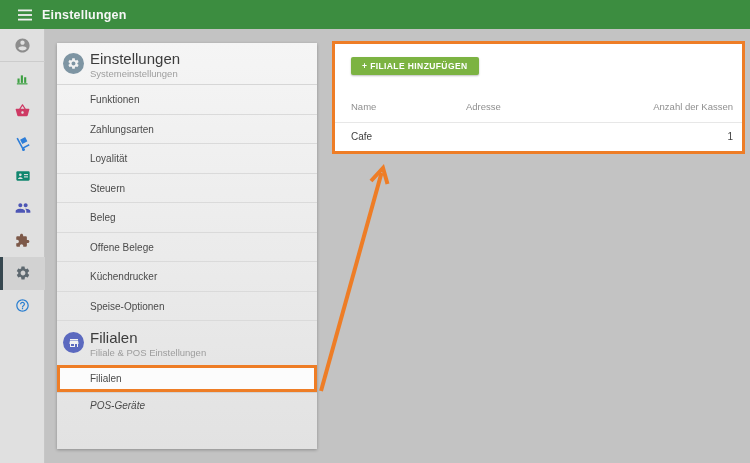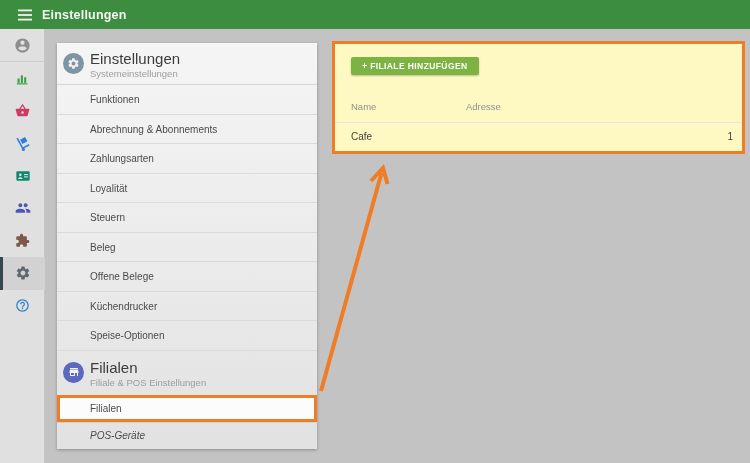--- a/index.html
+++ b/index.html
@@ -30,21 +30,21 @@
   .menu-item { height:29.5px; line-height:29.5px; padding-left:33px; font-size:10px; color:#4b4b4b; border-bottom:1px solid #dadada; cursor:pointer; }
   .card-sec-header.second { height:44px; border-bottom:none; }
   .card-sec-header.second .sec-circle { top:11px; }
   .card-sec-header.second .sec-title { top:8px; }
   .card-sec-header.second .sec-sub { top:26px; }
   .menu-item.sel { height:27px; line-height:27px; background:#fcfcfc; border-bottom:none; position:relative; }
   .menu-item.sel::after { content:""; position:absolute; inset:0; border:3px solid #ee7d26; pointer-events:none; }
   .menu-item.last { height:26px; line-height:26px; border-bottom:none; border-top:1px solid #d2d2d2;font-style:italic; }
 
   
-  .content-box { position:absolute; left:332px; top:41px; width:413px; height:113px; background:#fef9c3; border:3px solid #ee7d26; z-index:3; }
+  .content-box { position:absolute; left:332px; top:41px; width:413px; height:113px; background:#ffffff; border:3px solid #ee7d26; z-index:3; }
   .add-btn { position:absolute; left:16px; top:13px; height:18px; background:#7cb342; color:#ffffff; border:none; border-radius:2px; font-family:"Liberation Sans",sans-serif; font-size:8.5px; font-weight:bold; letter-spacing:.4px; padding:0 11px; box-shadow:0 1px 2px rgba(0,0,0,.25); cursor:pointer; }
   .thead { position:absolute; left:0; top:53px; width:100%; height:20px; line-height:20px; font-size:9.5px; color:#8f8f8f; }
   .trow { position:absolute; left:0; top:78px; width:100%; height:36px; line-height:28px; font-size:10px; color:#3e3e3e; border-top:1px solid #e7e7e7; cursor:pointer; }
   .col-name { position:absolute; left:16px; }
   .col-addr { position:absolute; left:131px; }
   .col-qty  { position:absolute; right:9px; text-align:right; }
 
   
   .arrow-svg { position:absolute; left:0; top:0; width:750px; height:463px; z-index:6; pointer-events:none; }
 </style>
@@ -125,21 +125,20 @@
   <div class="card-sec-header">
     <div class="sec-circle c-gear">
       <svg width="13" height="13" viewBox="0 0 24 24" fill="#f2f2f2">
         <path d="M19.14 12.94c.04-.3.06-.61.06-.94 0-.32-.02-.64-.07-.94l2.03-1.58c.18-.14.23-.41.12-.61l-1.92-3.32c-.12-.22-.37-.29-.59-.22l-2.39.96c-.5-.38-1.03-.7-1.62-.94l-.36-2.54c-.04-.24-.24-.41-.48-.41h-3.84c-.24 0-.43.17-.47.41l-.36 2.54c-.59.24-1.13.57-1.62.94l-2.39-.96c-.22-.08-.47 0-.59.22L2.74 8.87c-.12.21-.08.47.12.61l2.03 1.58c-.05.3-.09.63-.09.94s.02.64.07.94l-2.03 1.58c-.18.14-.23.41-.12.61l1.92 3.32c.12.22.37.29.59.22l2.39-.96c.5.38 1.03.7 1.62.94l.36 2.54c.05.24.24.41.48.41h3.84c.24 0 .44-.17.47-.41l.36-2.54c.59-.24 1.13-.56 1.62-.94l2.39.96c.22.08.47 0 .59-.22l1.92-3.32c.12-.22.07-.47-.12-.61l-2.01-1.58zM12 15.6c-1.98 0-3.6-1.62-3.6-3.6s1.62-3.6 3.6-3.6 3.6 1.62 3.6 3.6-1.62 3.6-3.6 3.6z"></path>
       </svg>
     </div>
     <div class="sec-title">Einstellungen</div>
     <div class="sec-sub">Systemeinstellungen</div>
   </div>
   <div class="menu-item">Funktionen</div>
-  <div class="menu-item">Abrechnung &amp; Abonnements</div>
   <div class="menu-item">Zahlungsarten</div>
   <div class="menu-item">Loyalität</div>
   <div class="menu-item">Steuern</div>
   <div class="menu-item">Beleg</div>
   <div class="menu-item">Offene Belege</div>
   <div class="menu-item">Küchendrucker</div>
   <div class="menu-item">Speise-Optionen</div>
 
   <div class="card-sec-header second">
     <div class="sec-circle c-store">
@@ -152,20 +151,21 @@
   </div>
   <div class="menu-item sel">Filialen</div>
   <div class="menu-item last">POS-Geräte</div>
 </div>
 
 <div class="content-box">
   <button class="add-btn">+ FILIALE HINZUFÜGEN</button>
   <div class="thead">
     <span class="col-name">Name</span>
     <span class="col-addr">Adresse</span>
+    <span class="col-qty">Anzahl der Kassen</span>
   </div>
   <div class="trow">
     <span class="col-name">Cafe</span>
     <span class="col-addr"></span>
     <span class="col-qty">1</span>
   </div>
 </div>
 
 <svg class="arrow-svg" viewBox="0 0 750 463">
   <line x1="321" y1="391" x2="381.5" y2="173" stroke="#ee7d26" stroke-width="4"></line>

